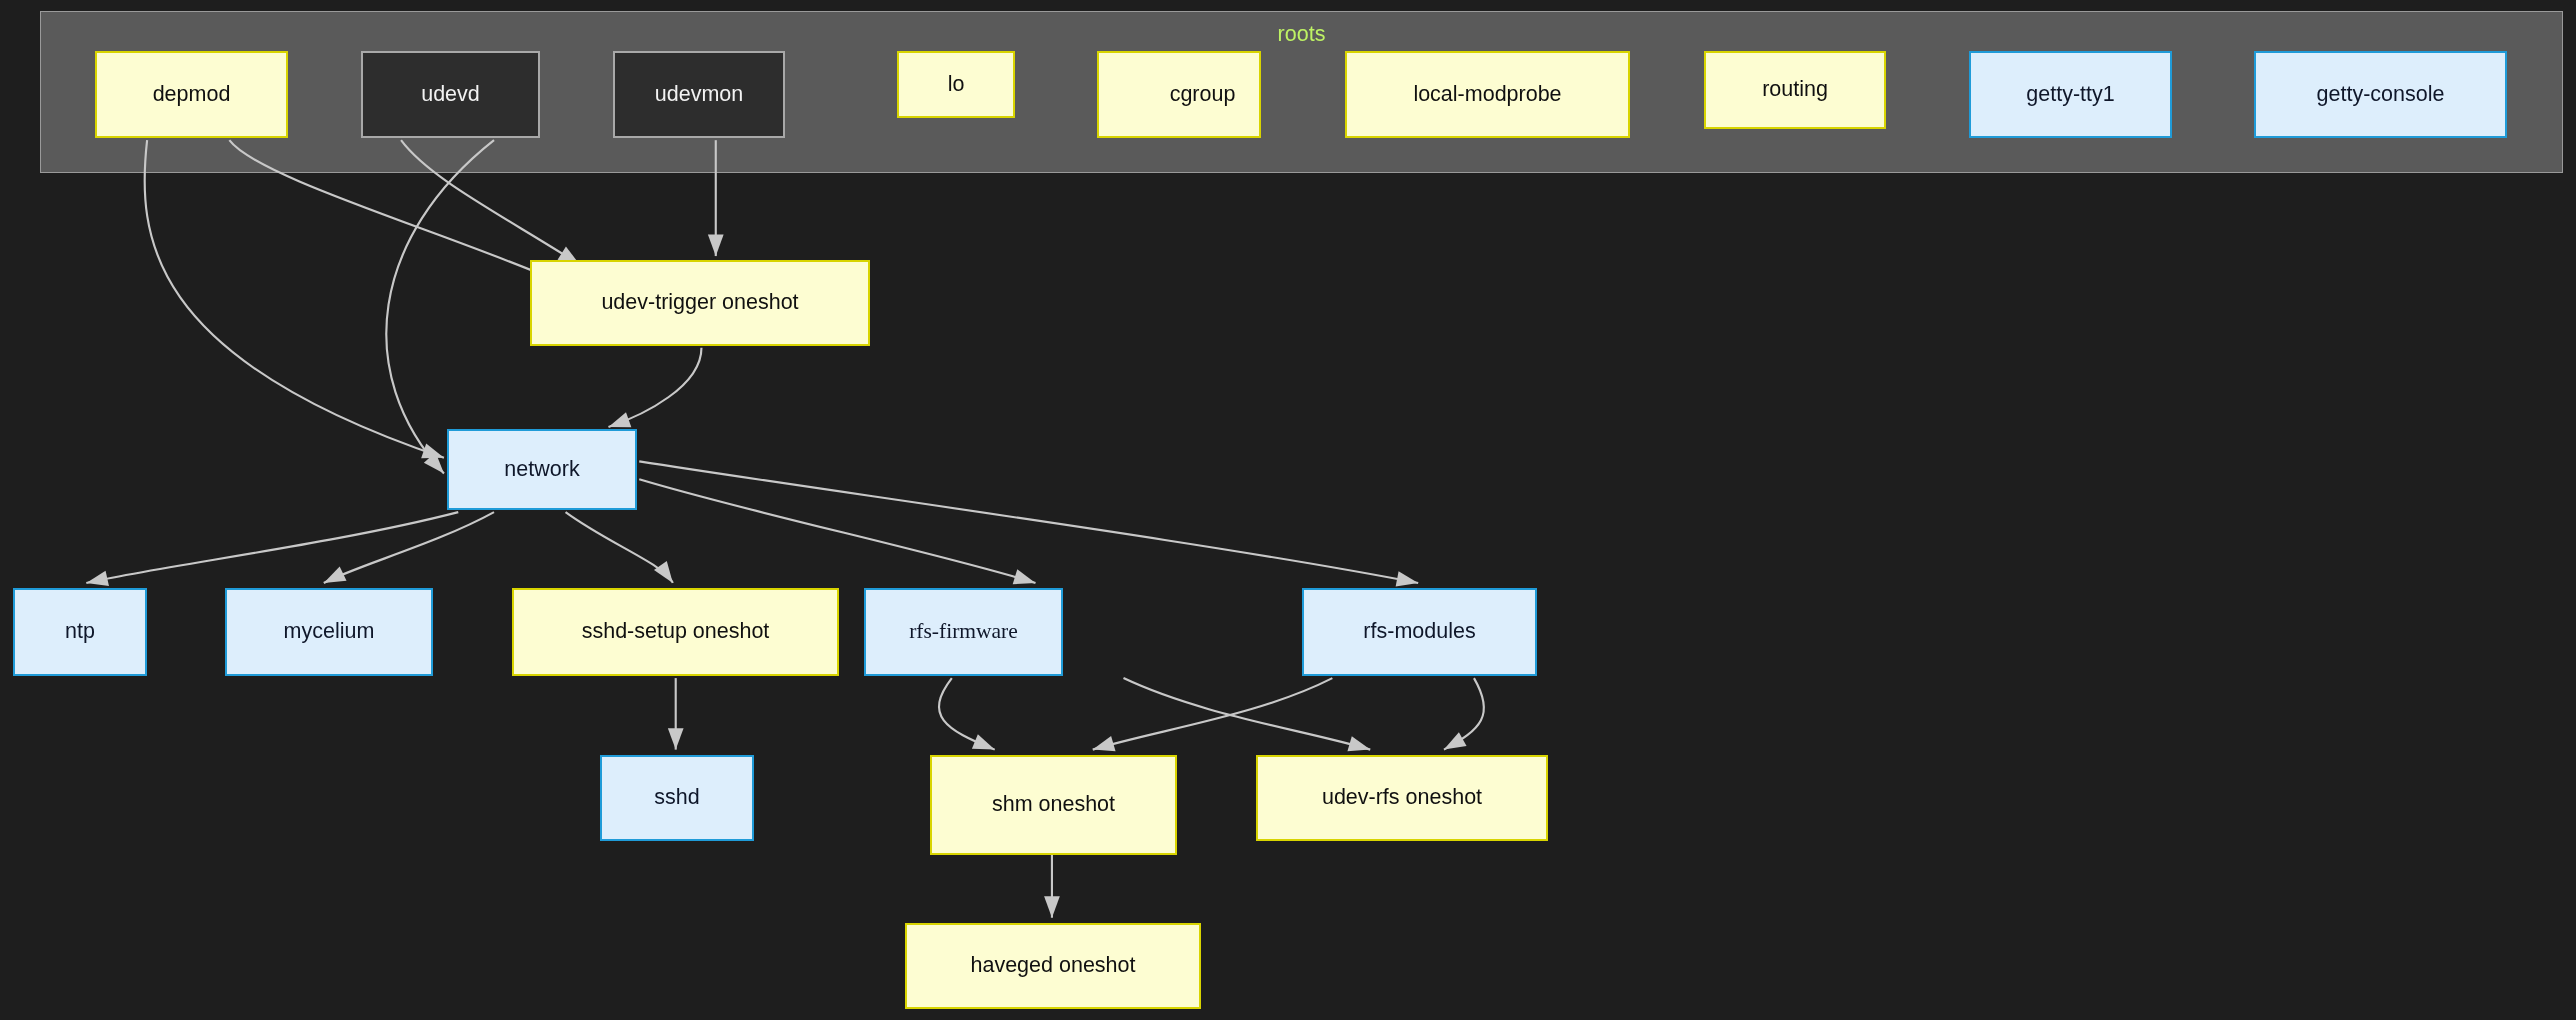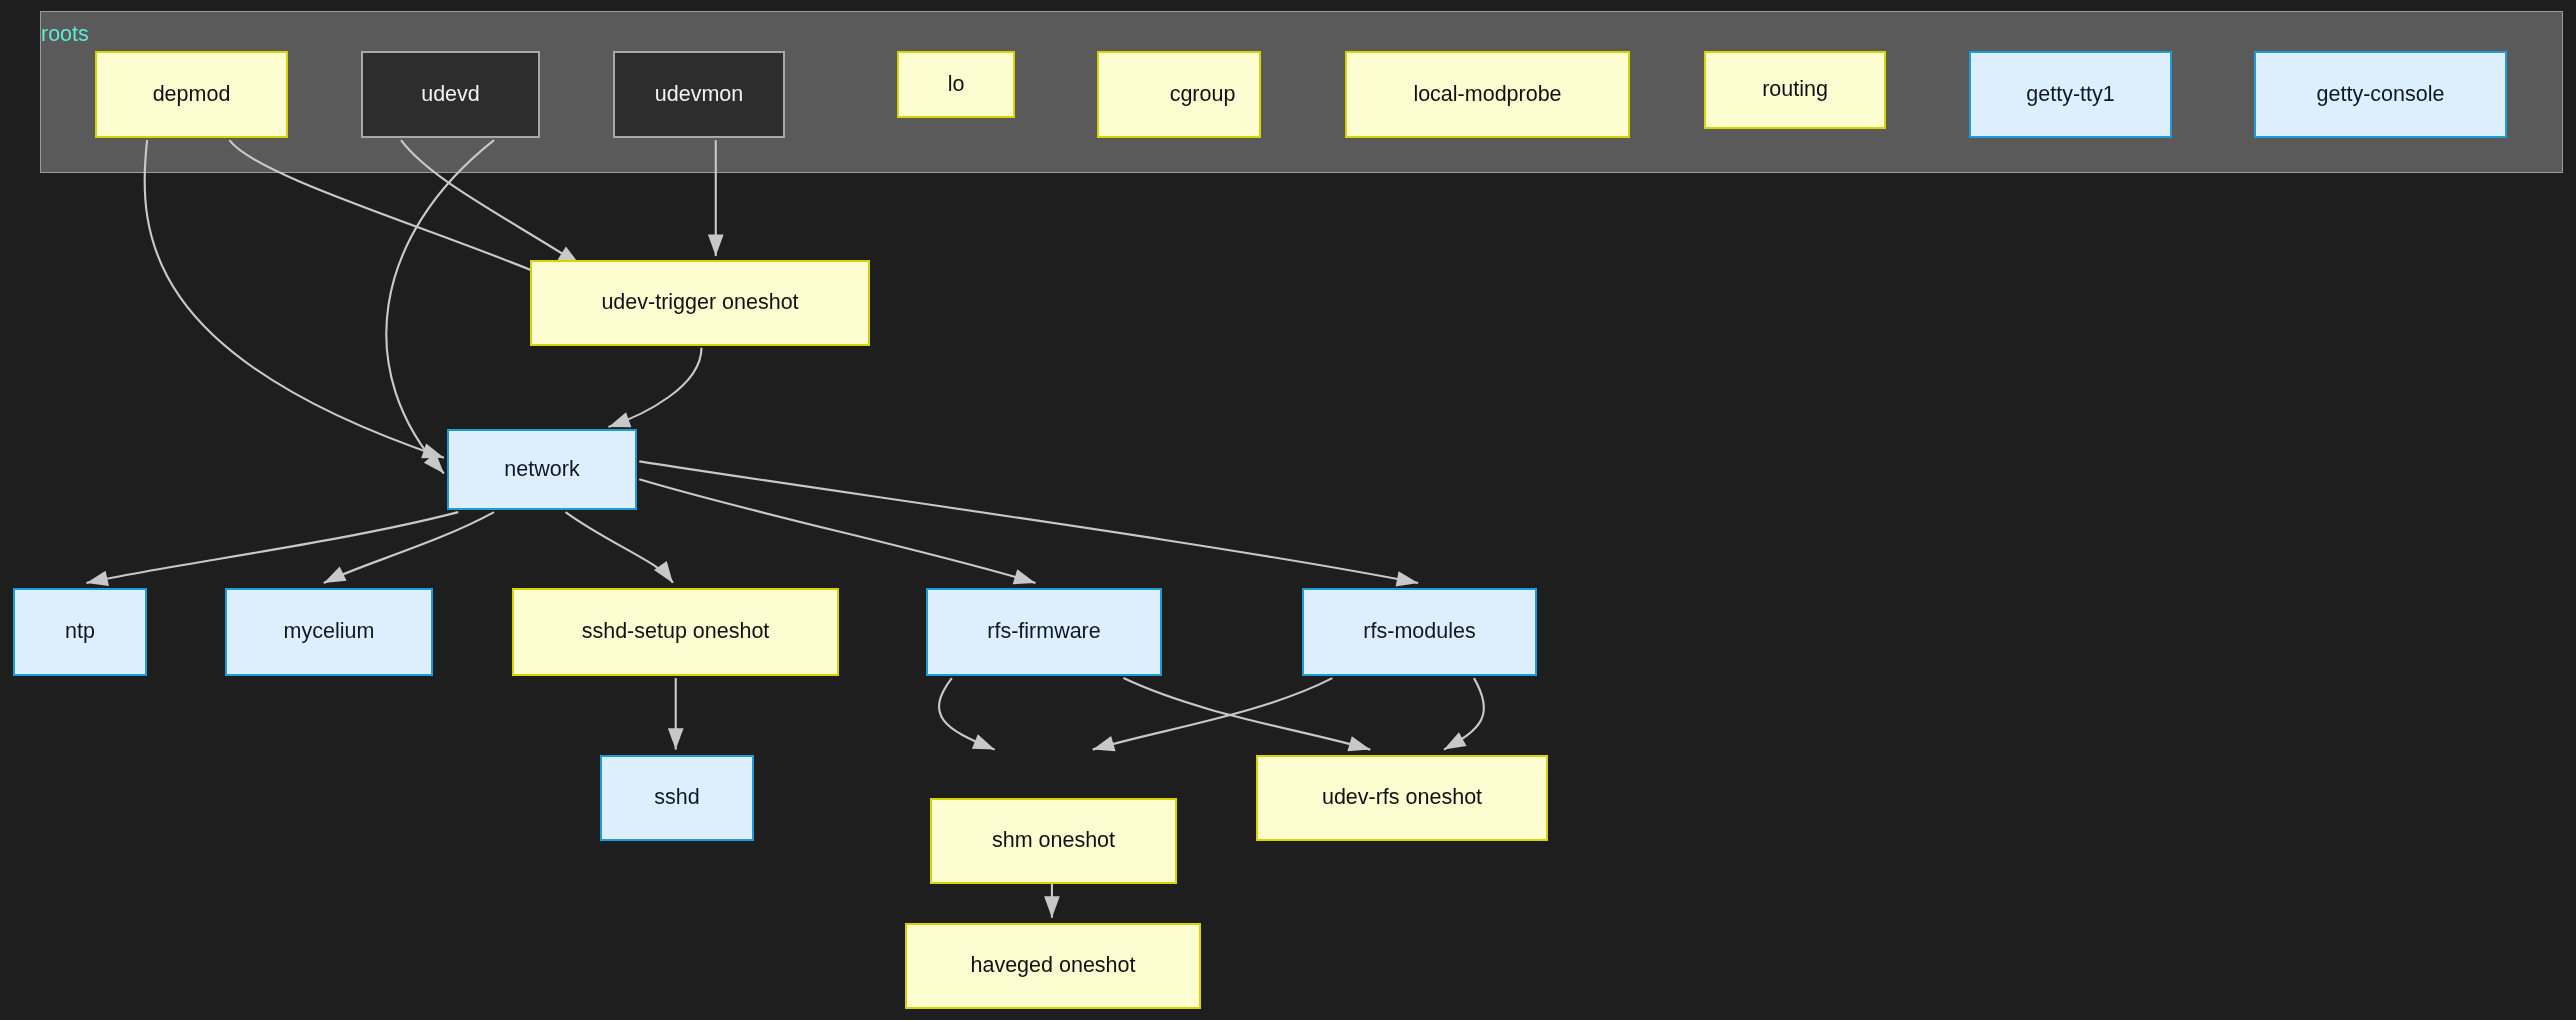--- a/index.html
+++ b/index.html
@@ -13,21 +13,22 @@
   
   .cluster{
     position:absolute;
     background:#5a5a5a;
     border:1.4px solid #9a9a9a;
     box-sizing:border-box;
   }
   .cluster-label{
     position:absolute;
     top:10px;left:0;width:100%;
-    color:#5eead4;
+    text-align:center;
+    color:#bef264;
     font-size:21.5px;
     line-height:24px;
     white-space:nowrap;
   }
   
   .node{
     position:absolute;
     box-sizing:border-box;
     display:flex;
     align-items:center;
@@ -161,30 +162,30 @@
       </div>
       <div class="node blue" style="left: 13px; top: 588px; width: 134px; height: 88px; justify-content: center;">
         <span>ntp</span>
       </div>
       <div class="node blue" style="left: 225px; top: 588px; width: 208px; height: 88px;">
         <span>mycelium</span>
       </div>
       <div class="node yellow" style="left: 512px; top: 588px; width: 327px; height: 88px;">
         <span>sshd-setup oneshot</span>
       </div>
-      <div class="node blue" style="left: 926px; top: 588px; width: 236px; height: 88px;">
+      <div class="node blue" style="left: 864px; top: 588px; width: 199px; height: 88px; font-family: Liberation Serif, serif;">
         <span>rfs-firmware</span>
       </div>
       <div class="node blue" style="left: 1302px; top: 588px; width: 235px; height: 88px;">
         <span>rfs-modules</span>
       </div>
       <div class="node blue" style="left: 600px; top: 755px; width: 154px; height: 86px;">
         <span>sshd</span>
       </div>
-      <div class="node yellow" style="left: 930px; top: 798px; width: 247px; height: 86px;">
+      <div class="node yellow" style="left: 930px; top: 755px; width: 247px; height: 100px;">
         <span>shm oneshot</span>
       </div>
       <div class="node yellow" style="left: 1256px; top: 755px; width: 292px; height: 86px;">
         <span>udev-rfs oneshot</span>
       </div>
       <div class="node yellow" style="left: 905px; top: 923px; width: 296px; height: 86px;">
         <span>haveged oneshot</span>
       </div>
     </div>
 

